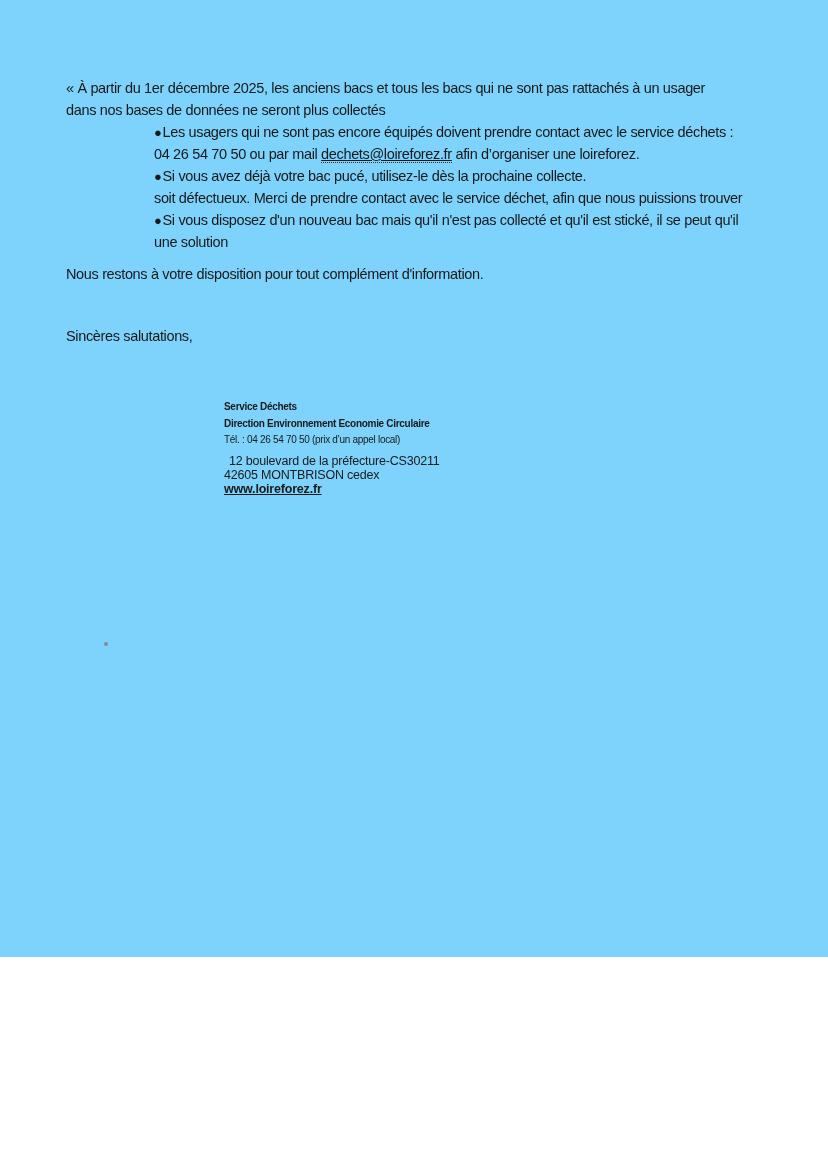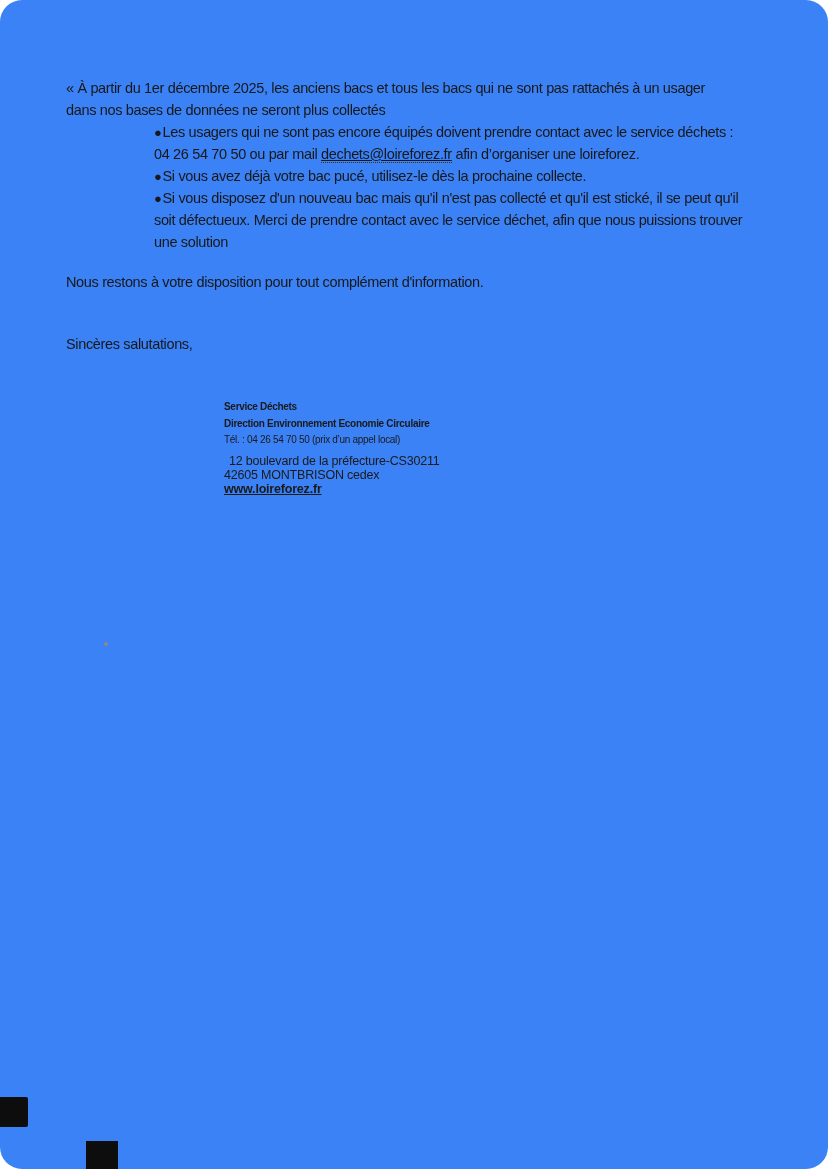--- a/index.html
+++ b/index.html
@@ -3,26 +3,25 @@
 <meta charset="utf-8">
 <style>
   html, body {
     margin: 0;
     padding: 0;
     background: #ffffff;
   }
   .page {
     position: relative;
     width: 828px;
-    height: 1169px;
-    background: #3b82f6;
+    height: 957px;
+    background: #7dd3fc;
     overflow: hidden;
     font-family: "Liberation Sans", "DejaVu Sans", sans-serif;
     color: #161616;
-    border-radius: 22px;
   }
   
   .content {
     position: absolute;
     left: 66px;
     top: 77px;
     width: 720px;
     font-size: 14.5px;
     letter-spacing: -0.35px;
     color: #181818;
@@ -41,21 +40,21 @@
     margin-right: 1px;
     vertical-align: baseline;
   }
   .email-link {
     color: #181818;
     text-decoration: underline;
     border-bottom: 1px dotted #333333;
     cursor: pointer;
   }
   .closing-1 { margin-top: 3px; }
-  .closing-2 { margin-top: 18px; }
+  .closing-2 { margin-top: 10px; }
   .closing-3 { margin-top: 40px; }
 
   
   .signature {
     position: absolute;
     left: 224px;
     top: 399px;
     color: #1a1a1a;
   }
   .sig-line {
@@ -123,22 +122,22 @@
     <div class="line">dans nos bases de données ne seront plus collectés</div>
 
     <div class="bullets">
 
       <div class="line"><span class="bullet-glyph">●</span><span>Les usagers qui ne sont pas encore équipés doivent prendre contact avec le service déchets :</span></div>
 
       <div class="line"><span>04 26 54 70 50 ou par mail </span><span class="email-link">dechets@loireforez.fr</span><span> afin d’organiser une loireforez.</span></div>
 
       <div class="line"><span class="bullet-glyph">●</span><span>Si vous avez déjà votre bac pucé, utilisez-le dès la prochaine collecte.</span></div>
 
+      <div class="line">soit défectueux. Merci de prendre contact avec le service déchet, afin que nous puissions trouver</div>
       <div class="line"><span class="bullet-glyph">●</span><span>Si vous disposez d'un nouveau bac mais qu'il n'est pas collecté et qu'il est stické, il se peut qu'il</span></div>
-      <div class="line">soit défectueux. Merci de prendre contact avec le service déchet, afin que nous puissions trouver</div>
       <div class="line">une solution</div>
 
     </div>
 
     <div class="line closing-2">Nous restons à votre disposition pour tout complément d'information.</div>
     <div class="line closing-3">Sincères salutations,</div>
 
   </div>
 
   <div class="signature">

